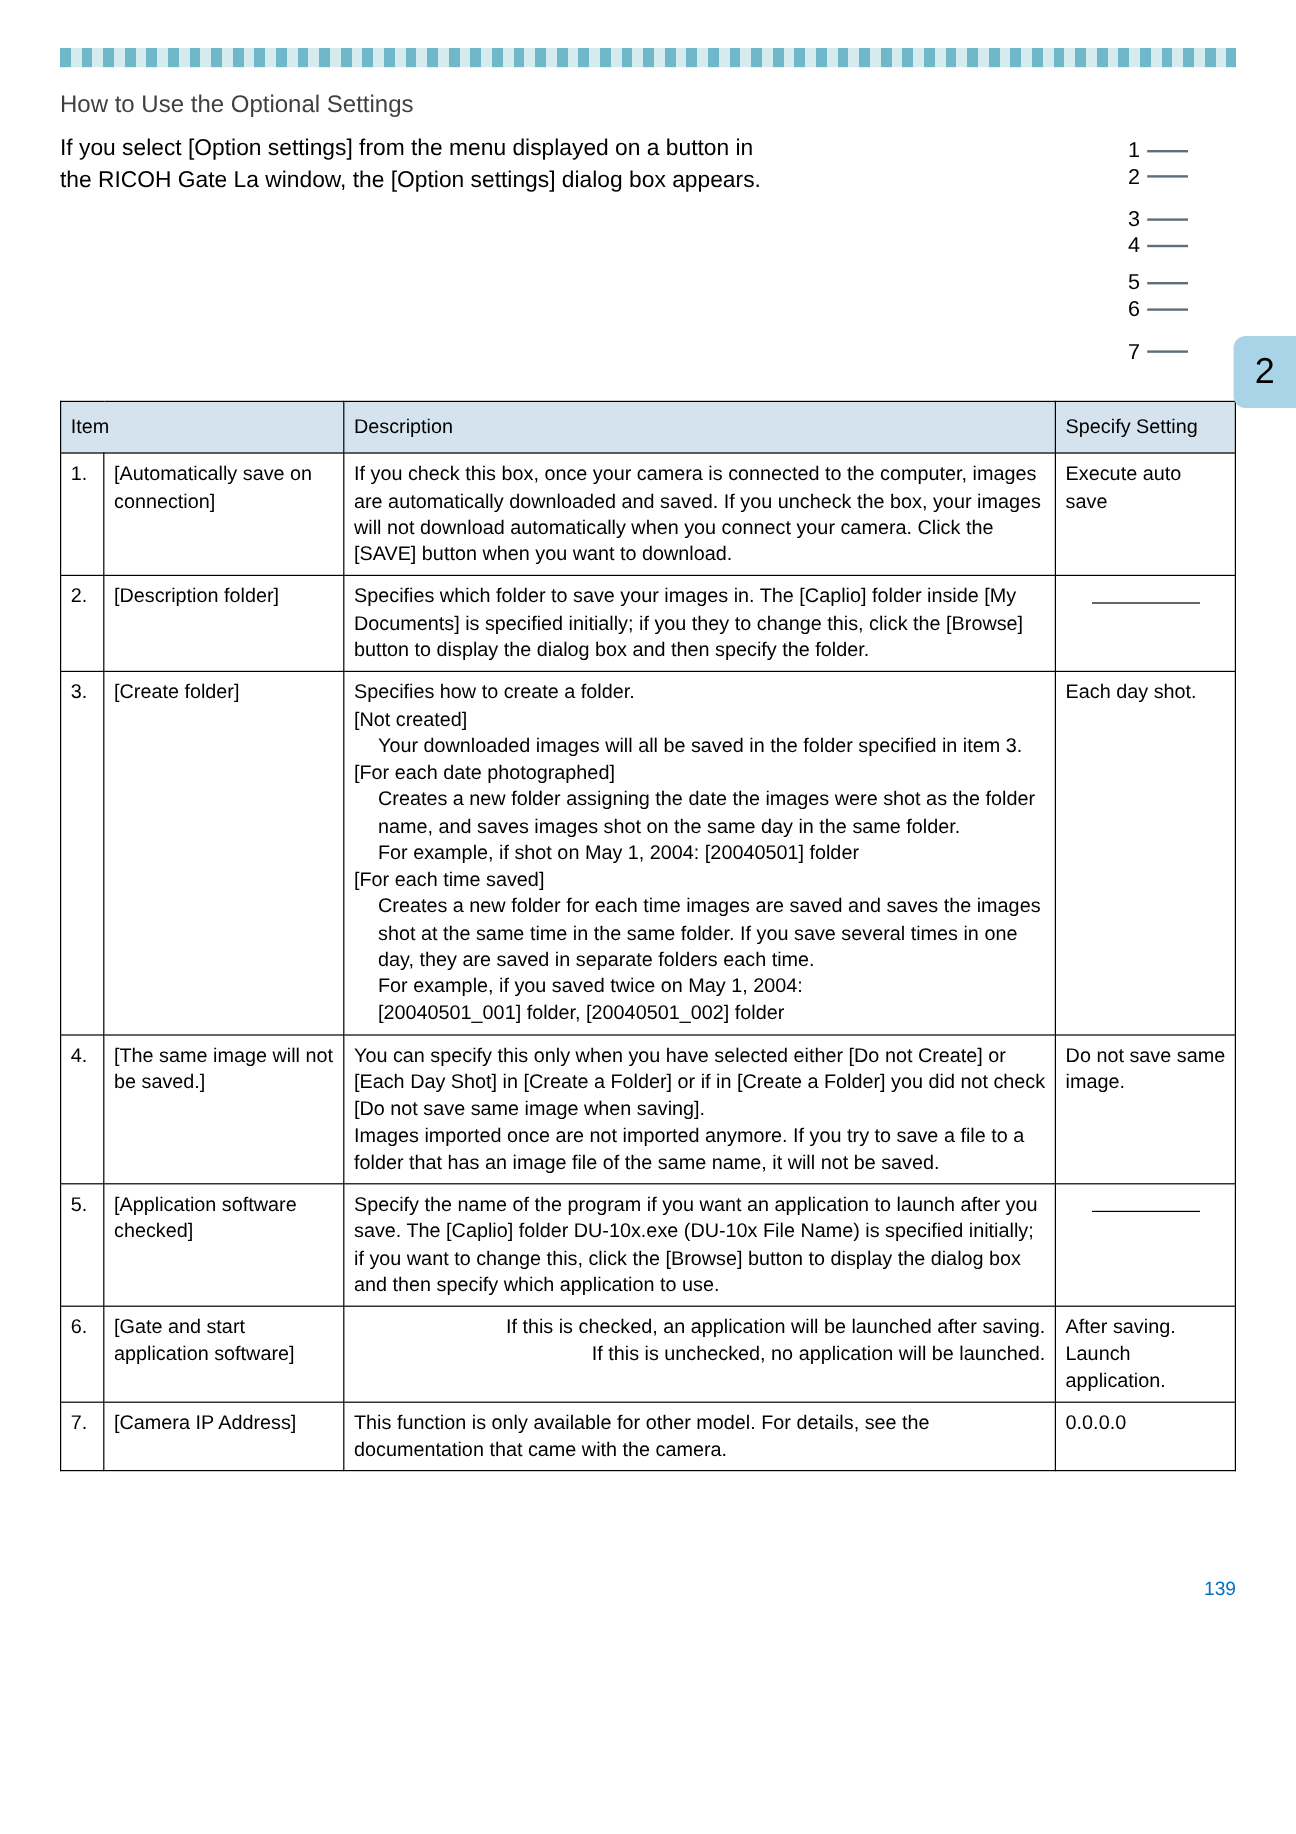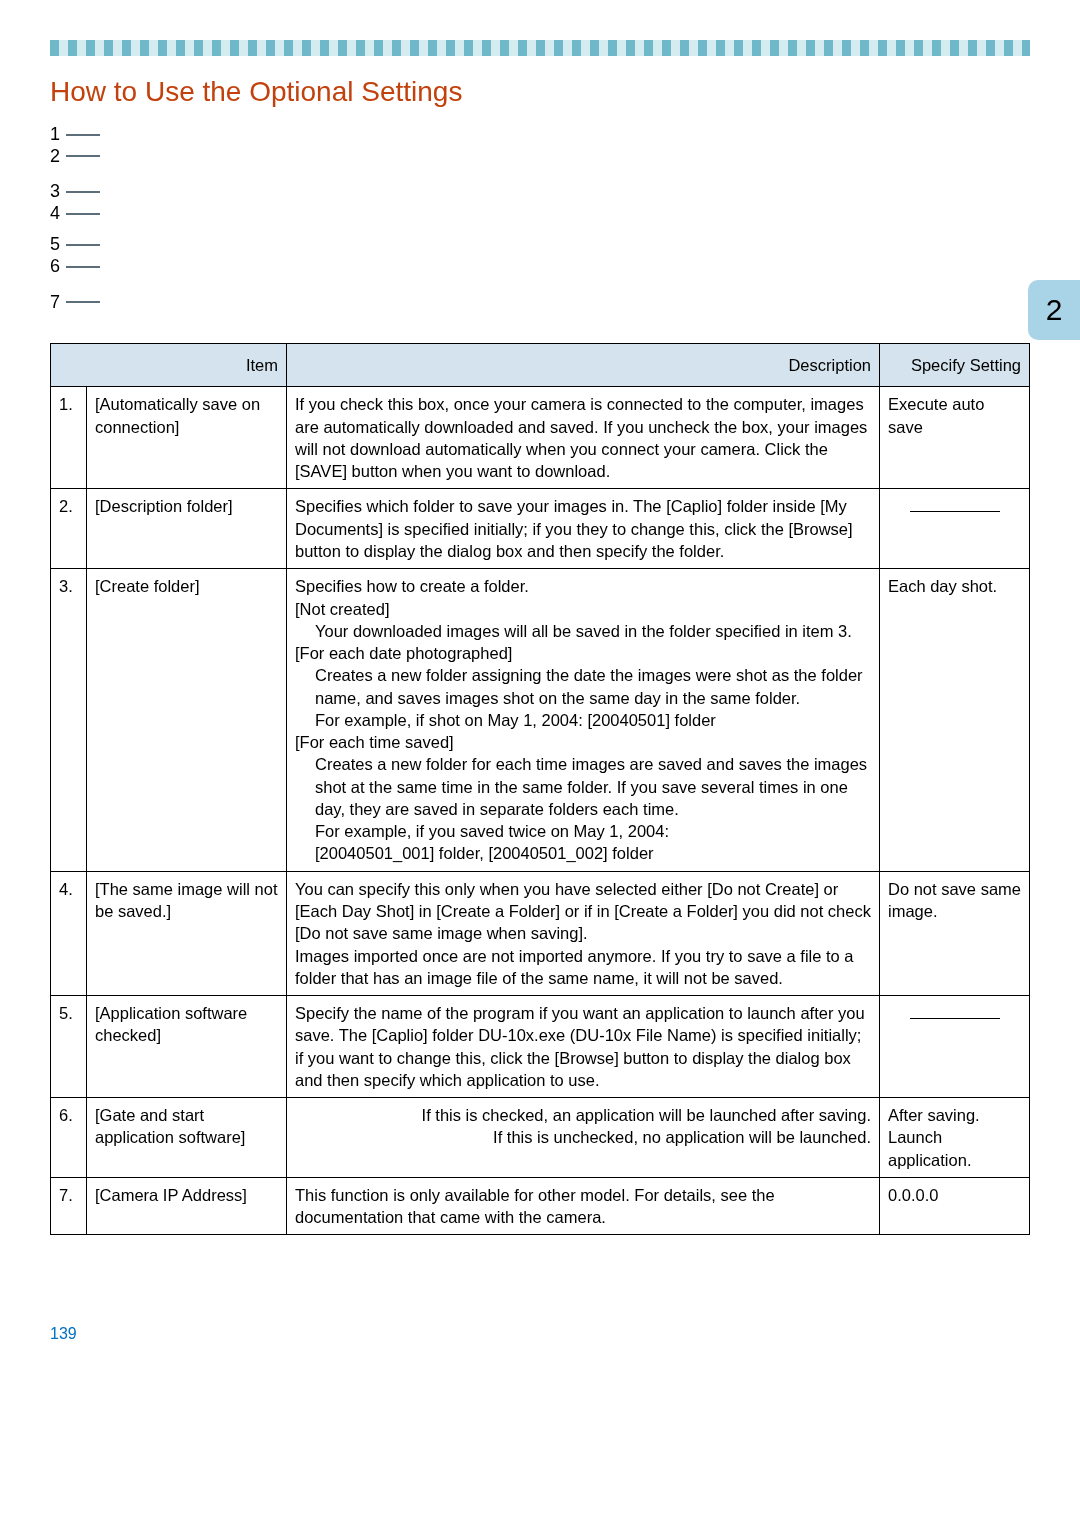--- a/index.html
+++ b/index.html
@@ -16,22 +16,22 @@
   .top-border {
     height: 16px;
     background: repeating-linear-gradient(
       90deg,
       #6fb8c9 0px, #6fb8c9 9px,
       #d4ebf0 9px, #d4ebf0 18px
     );
     margin-bottom: 20px;
   }
   h1 {
-    color: #c2410c;
-    font-size: 28px;
+    color: #404040;
+    font-size: 20px;
     font-weight: normal;
     margin-bottom: 12px;
   }
   .intro-wrap {
     display: flex;
     align-items: flex-start;
     justify-content: space-between;
     margin-bottom: 30px;
   }
   .intro {
@@ -82,50 +82,51 @@
     border: 1px solid #000;
     padding: 6px 8px;
     vertical-align: top;
     font-size: 16.5px;
     line-height: 1.35;
     text-align: left;
   }
   th {
     background: #d4e3ed;
     font-weight: normal;
-    text-align: right;
+    text-align: left;
     vertical-align: middle;
     padding: 10px 8px;
   }
   col.c-num { width: 36px; }
   col.c-item { width: 200px; }
   col.c-desc { width: auto; }
   col.c-init { width: 150px; }
   .desc-indent-1 { margin-left: 20px; }
   .placeholder-line {
     display: block;
     width: 90px;
     border-bottom: 1px solid #000;
     margin: 16px auto 6px auto;
   }
   .page-num {
-    text-align: left;
+    text-align: right;
     color: #0070c0;
     font-size: 16px;
     margin-top: 90px;
   }
 </style>
 </head>
 <body>
 
 <div class="top-border"></div>
 
 <h1>How to Use the Optional Settings</h1>
 
 <div class="intro-wrap">
+  <p class="intro">If you select [Option settings] from the menu displayed on a button in the RICOH Gate La window, the [Option settings] dialog box appears.</p>
   <div class="callouts">
     <div class="callout-line">
         <span>1</span>
         <span class="dash"></span>
       </div>
     <div class="callout-line">
         <span>2</span>
         <span class="dash"></span>
       </div>
     <div class="callout-gap-m"></div>

